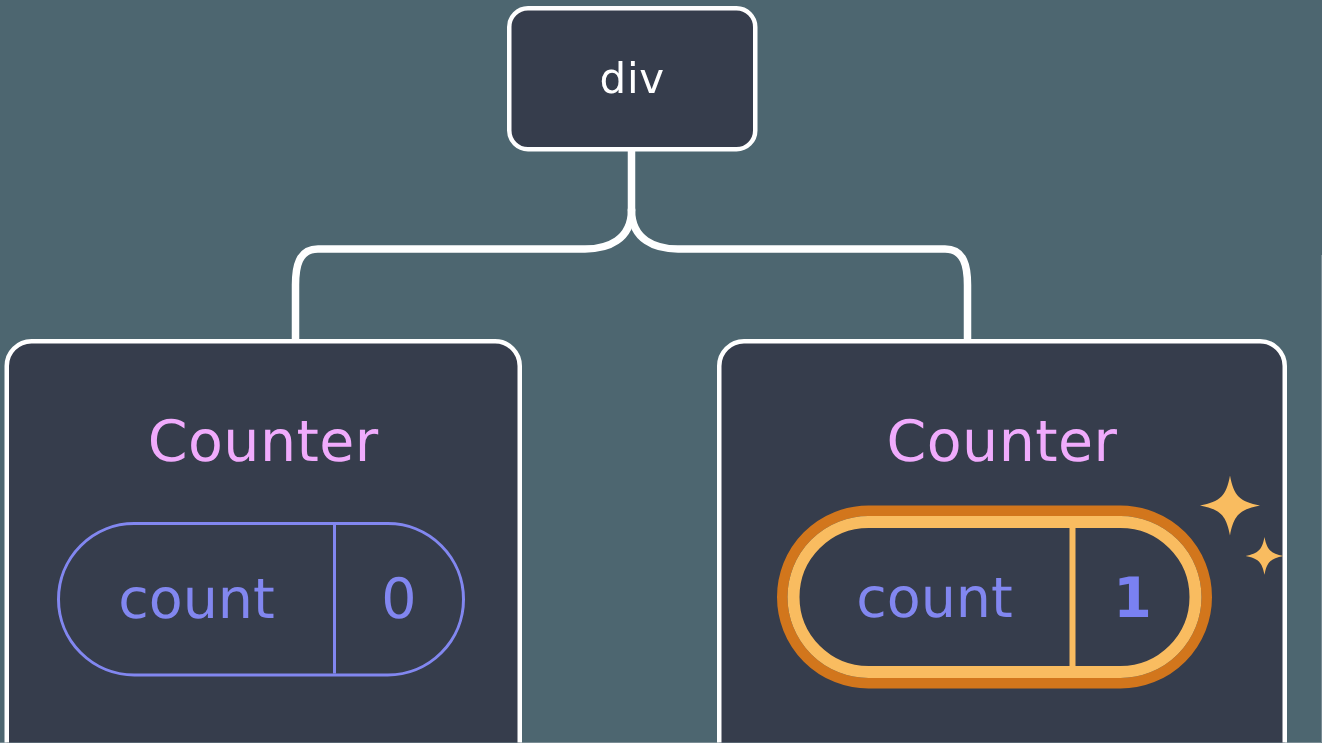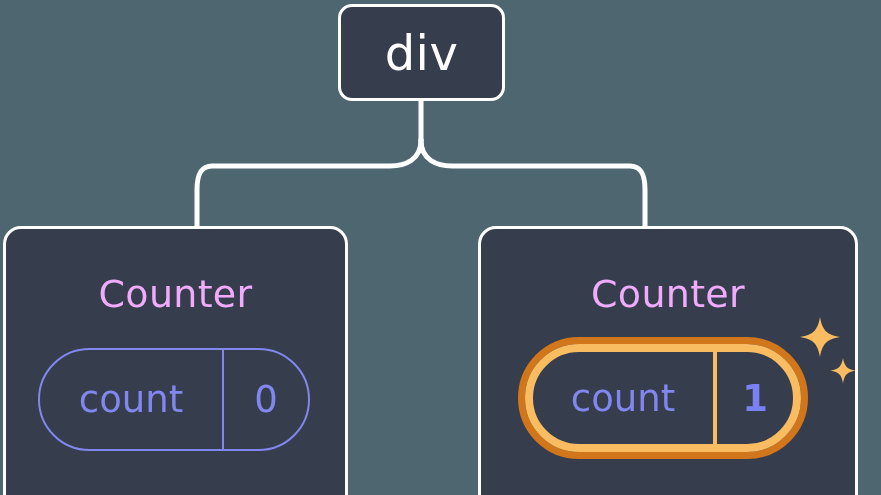--- a/index.html
+++ b/index.html
@@ -44,21 +44,21 @@
     top: 4px;
     width: 167px;
     height: 97px;
     border-radius: 14px;
     display: flex;
     align-items: center;
     justify-content: center;
   }
   .node-title-root {
     color: #ffffff;
-    font-size: 48px;
+    font-size: 28px;
     font-weight: 400;
     letter-spacing: 0.5px;
     line-height: 1;
   }
 
   
   .node-child {
     top: 226px;
     height: 290px;
     border-radius: 18px;

